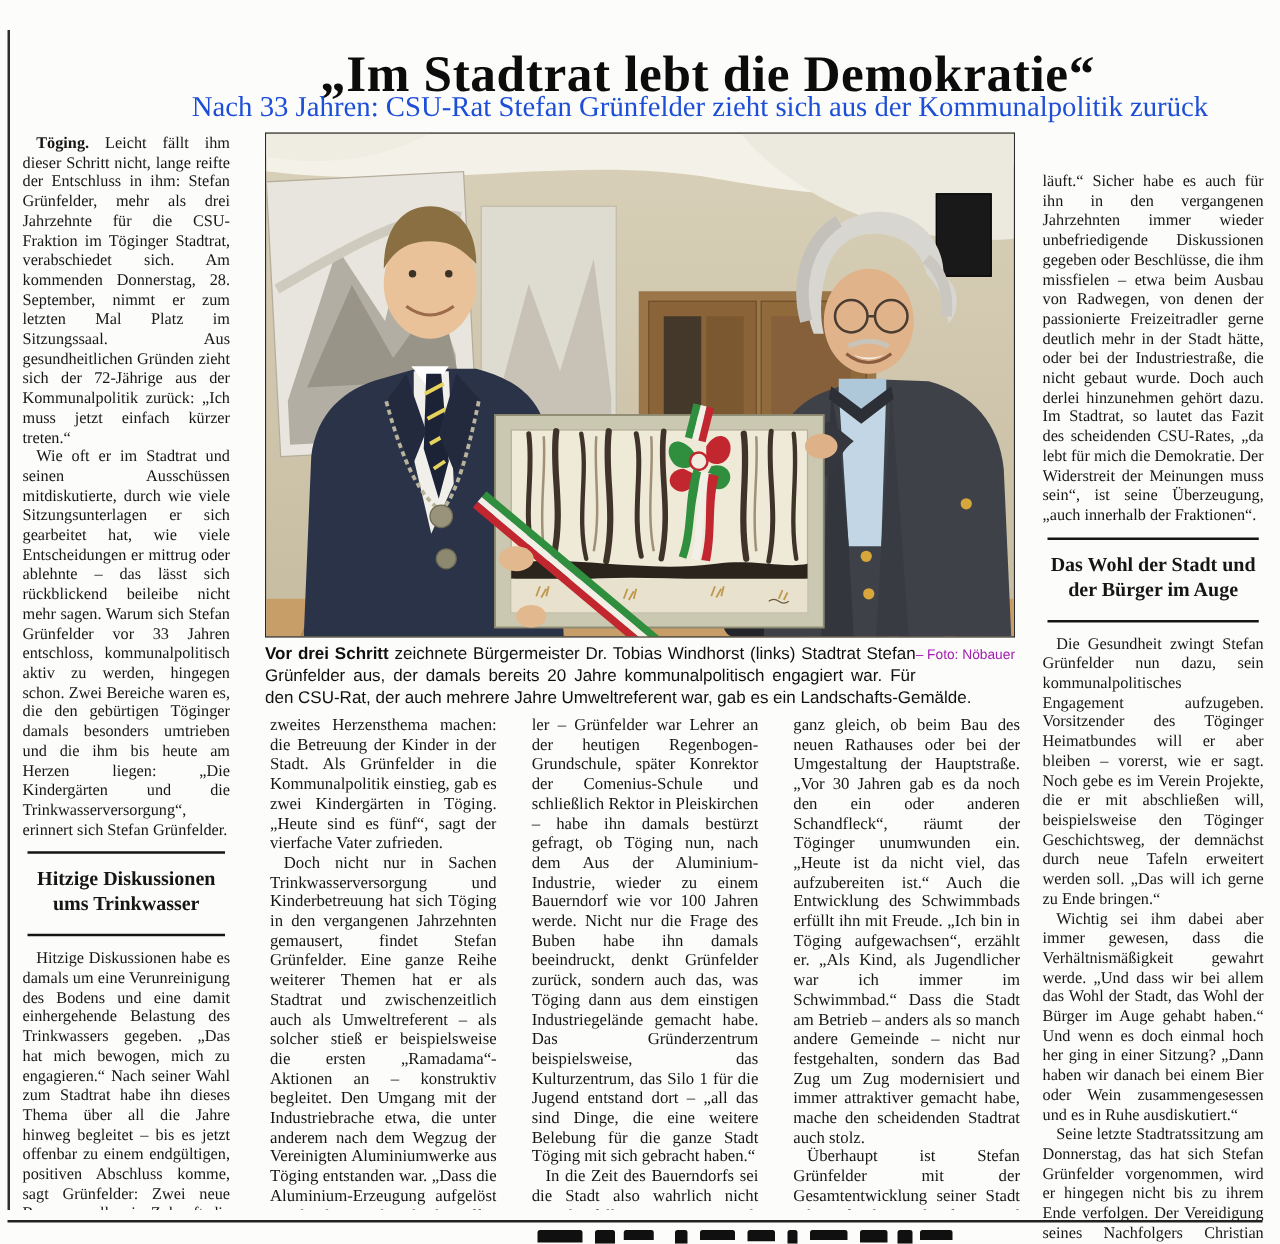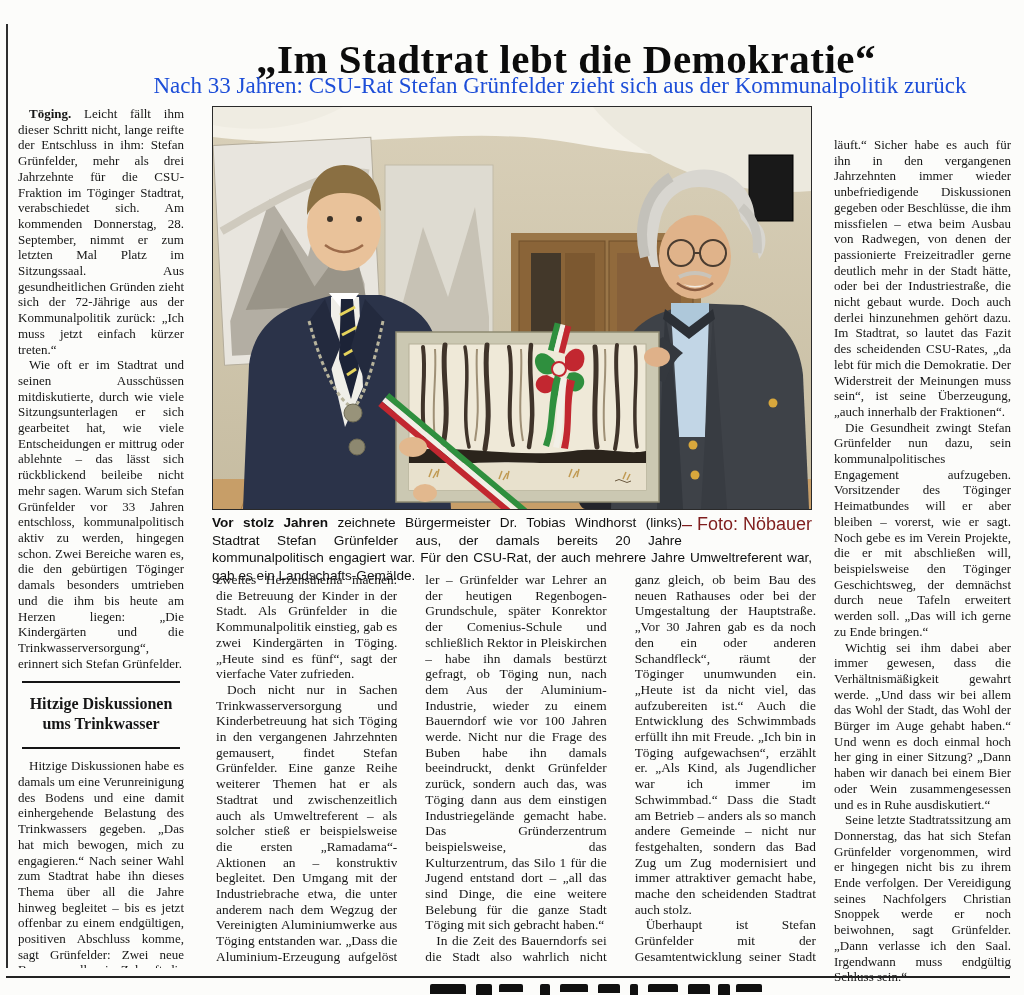--- a/index.html
+++ b/index.html
@@ -20,21 +20,21 @@
   p.ind{text-indent:11px;}
   .lead-label{font-weight:bold;margin-top:31px;}
   .col1{left:18px;top:106px;width:166px;height:862px;}
   .col5{left:834px;top:106px;width:177px;height:862px;margin-top:31px;}
   .colhead{text-align:center;font-weight:bold;font-size:16px;line-height:20px;
     border-top:2px solid #151515;border-bottom:2px solid #151515;
     padding:11px 2px 13px;margin:10px 4px 9px;}
   .photo-frame{left:212px;top:106px;width:598px;height:402px;border:1px solid #2a2a2a;background:#cdc4ab;}
   .caption{left:212px;top:514px;width:600px;font-family:"Liberation Sans",sans-serif;
     font-size:13.6px;line-height:17.6px;text-align:justify;color:#101010;}
-  .caption .credit{float:right;font-size:18px;color:#7f1d1d;padding-top:2px;}
+  .caption .credit{float:right;font-size:11px;color:#a21caf;padding-top:2px;}
   .under-cols{left:216px;top:572px;width:600px;height:396px;display:flex;gap:28px;}
   .under-cols .text-col{width:188px;height:396px;font-size:13.4px;}
   .frag{top:984px;background:#101010;border-radius:2px 2px 0 0;position:absolute;}
 </style>
 </head>
 <body>
 
 <div class="abs left-rule"></div>
 
 <h1 class="abs headline">„Im Stadtrat lebt die Demokratie“</h1>
@@ -202,40 +202,41 @@
   </g>
   <g>
     <ellipse cx="200" cy="340" rx="14" ry="10" fill="#e2b88e"></ellipse>
     <ellipse cx="212" cy="386" rx="12" ry="9" fill="#e2b88e"></ellipse>
     <ellipse cx="444" cy="250" rx="13" ry="10" fill="#dfb189"></ellipse>
   </g>
 </svg>
 </div>
 
 <div class="abs caption">
-  <span class="credit">– Foto: Nöbauer</span><span class="lead-label">Vor stolz Jahren</span><span> zeichnete Bürgermeister Dr. Tobias Windhorst (links) Stadtrat Stefan Grünfelder aus, der damals bereits 20 Jahre kommunalpolitisch engagiert war. Für den CSU-Rat, der auch mehrere Jahre Umweltreferent war, gab es ein Landschafts-Gemälde. </span>
+  <span class="credit">– Foto: Nöbauer</span><span class="lead-label">Vor drei Schritt</span><span> zeichnete Bürgermeister Dr. Tobias Windhorst (links) Stadtrat Stefan Grünfelder aus, der damals bereits 20 Jahre kommunalpolitisch engagiert war. Für den CSU-Rat, der auch mehrere Jahre Umweltreferent war, gab es ein Landschafts-Gemälde. </span>
 </div>
 
 <div class="abs under-cols">
   <div class="text-col">
     <p>zweites Herzensthema machen: die Betreuung der Kinder in der Stadt. Als Grünfelder in die Kommunalpolitik einstieg, gab es zwei Kindergärten in Töging. „Heute sind es fünf“, sagt der vierfache Vater zufrieden.</p>
     <p class="ind">Doch nicht nur in Sachen Trinkwasserversorgung und Kinderbetreuung hat sich Töging in den vergangenen Jahrzehnten gemausert, findet Stefan Grünfelder. Eine ganze Reihe weiterer Themen hat er als Stadtrat und zwischenzeitlich auch als Umweltreferent – als solcher stieß er beispielsweise die ersten „Ramadama“-Aktionen an – konstruktiv begleitet. Den Umgang mit der Industriebrache etwa, die unter anderem nach dem Wegzug der Vereinigten Aluminiumwerke aus Töging entstanden war. „Dass die Aluminium-Erzeugung aufgelöst wurde, hat mich sehr betroffen gemacht“, erinnert er sich. Ein Schü-</p>
   </div>
   <div class="text-col">
     <p>ler – Grünfelder war Lehrer an der heutigen Regenbogen-Grundschule, später Konrektor der Comenius-Schule und schließlich Rektor in Pleiskirchen – habe ihn damals bestürzt gefragt, ob Töging nun, nach dem Aus der Aluminium-Industrie, wieder zu einem Bauerndorf wie vor 100 Jahren werde. Nicht nur die Frage des Buben habe ihn damals beeindruckt, denkt Grünfelder zurück, sondern auch das, was Töging dann aus dem einstigen Industriegelände gemacht habe. Das Gründerzentrum beispielsweise, das Kulturzentrum, das Silo 1 für die Jugend entstand dort – „all das sind Dinge, die eine weitere Belebung für die ganze Stadt Töging mit sich gebracht haben.“</p>
     <p class="ind">In die Zeit des Bauerndorfs sei die Stadt also wahrlich nicht zurückgefallen – im Gegenteil. An allen Ecken und Enden habe sich viel getan, konstatiert der 72-Jährige,</p>
   </div>
   <div class="text-col">
     <p>ganz gleich, ob beim Bau des neuen Rathauses oder bei der Umgestaltung der Hauptstraße. „Vor 30 Jahren gab es da noch den ein oder anderen Schandfleck“, räumt der Töginger unumwunden ein. „Heute ist da nicht viel, das aufzubereiten ist.“ Auch die Entwicklung des Schwimmbads erfüllt ihn mit Freude. „Ich bin in Töging aufgewachsen“, erzählt er. „Als Kind, als Jugendlicher war ich immer im Schwimmbad.“ Dass die Stadt am Betrieb – anders als so manch andere Gemeinde – nicht nur festgehalten, sondern das Bad Zug um Zug modernisiert und immer attraktiver gemacht habe, mache den scheidenden Stadtrat auch stolz.</p>
     <p class="ind">Überhaupt ist Stefan Grünfelder mit der Gesamtentwicklung seiner Stadt sehr zufrieden. Zukunftsweisend sei das, was in Töging passiere, „ich sehe nicht, dass etwas in die falsche Richtung</p>
   </div>
 </div>
 
 <div class="abs text-col col5">
   <p>läuft.“ Sicher habe es auch für ihn in den vergangenen Jahrzehnten immer wieder unbefriedigende Diskussionen gegeben oder Beschlüsse, die ihm missfielen – etwa beim Ausbau von Radwegen, von denen der passionierte Freizeitradler gerne deutlich mehr in der Stadt hätte, oder bei der Industriestraße, die nicht gebaut wurde. Doch auch derlei hinzunehmen gehört dazu. Im Stadtrat, so lautet das Fazit des scheidenden CSU-Rates, „da lebt für mich die Demokratie. Der Widerstreit der Meinungen muss sein“, ist seine Überzeugung, „auch innerhalb der Fraktionen“.</p>
+  <div class="colhead">Das Wohl der Stadt und der Bürger im Auge</div>
   <p class="ind">Die Gesundheit zwingt Stefan Grünfelder nun dazu, sein kommunalpolitisches Engagement aufzugeben. Vorsitzender des Töginger Heimatbundes will er aber bleiben – vorerst, wie er sagt. Noch gebe es im Verein Projekte, die er mit abschließen will, beispielsweise den Töginger Geschichtsweg, der demnächst durch neue Tafeln erweitert werden soll. „Das will ich gerne zu Ende bringen.“</p>
   <p class="ind">Wichtig sei ihm dabei aber immer gewesen, dass die Verhältnismäßigkeit gewahrt werde. „Und dass wir bei allem das Wohl der Stadt, das Wohl der Bürger im Auge gehabt haben.“ Und wenn es doch einmal hoch her ging in einer Sitzung? „Dann haben wir danach bei einem Bier oder Wein zusammengesessen und es in Ruhe ausdiskutiert.“</p>
   <p class="ind"><span>Seine letzte Stadtratssitzung am Donnerstag, das hat sich Stefan Grünfelder vorgenommen, wird er hingegen nicht bis zu ihrem Ende verfolgen. Der Vereidigung seines Nachfolgers Christian Snoppek werde er noch beiwohnen, sagt Grünfelder. „Dann verlasse ich den Saal. Irgendwann muss endgültig Schluss sein.“ </span></p>
 </div>
 
 <div class="abs bottom-rule"></div>
 
 <div>
   <div class="frag" style="left:430px;width:36px;height:10px;"></div>
   <div class="frag" style="left:476px;width:16px;height:11px;"></div>

